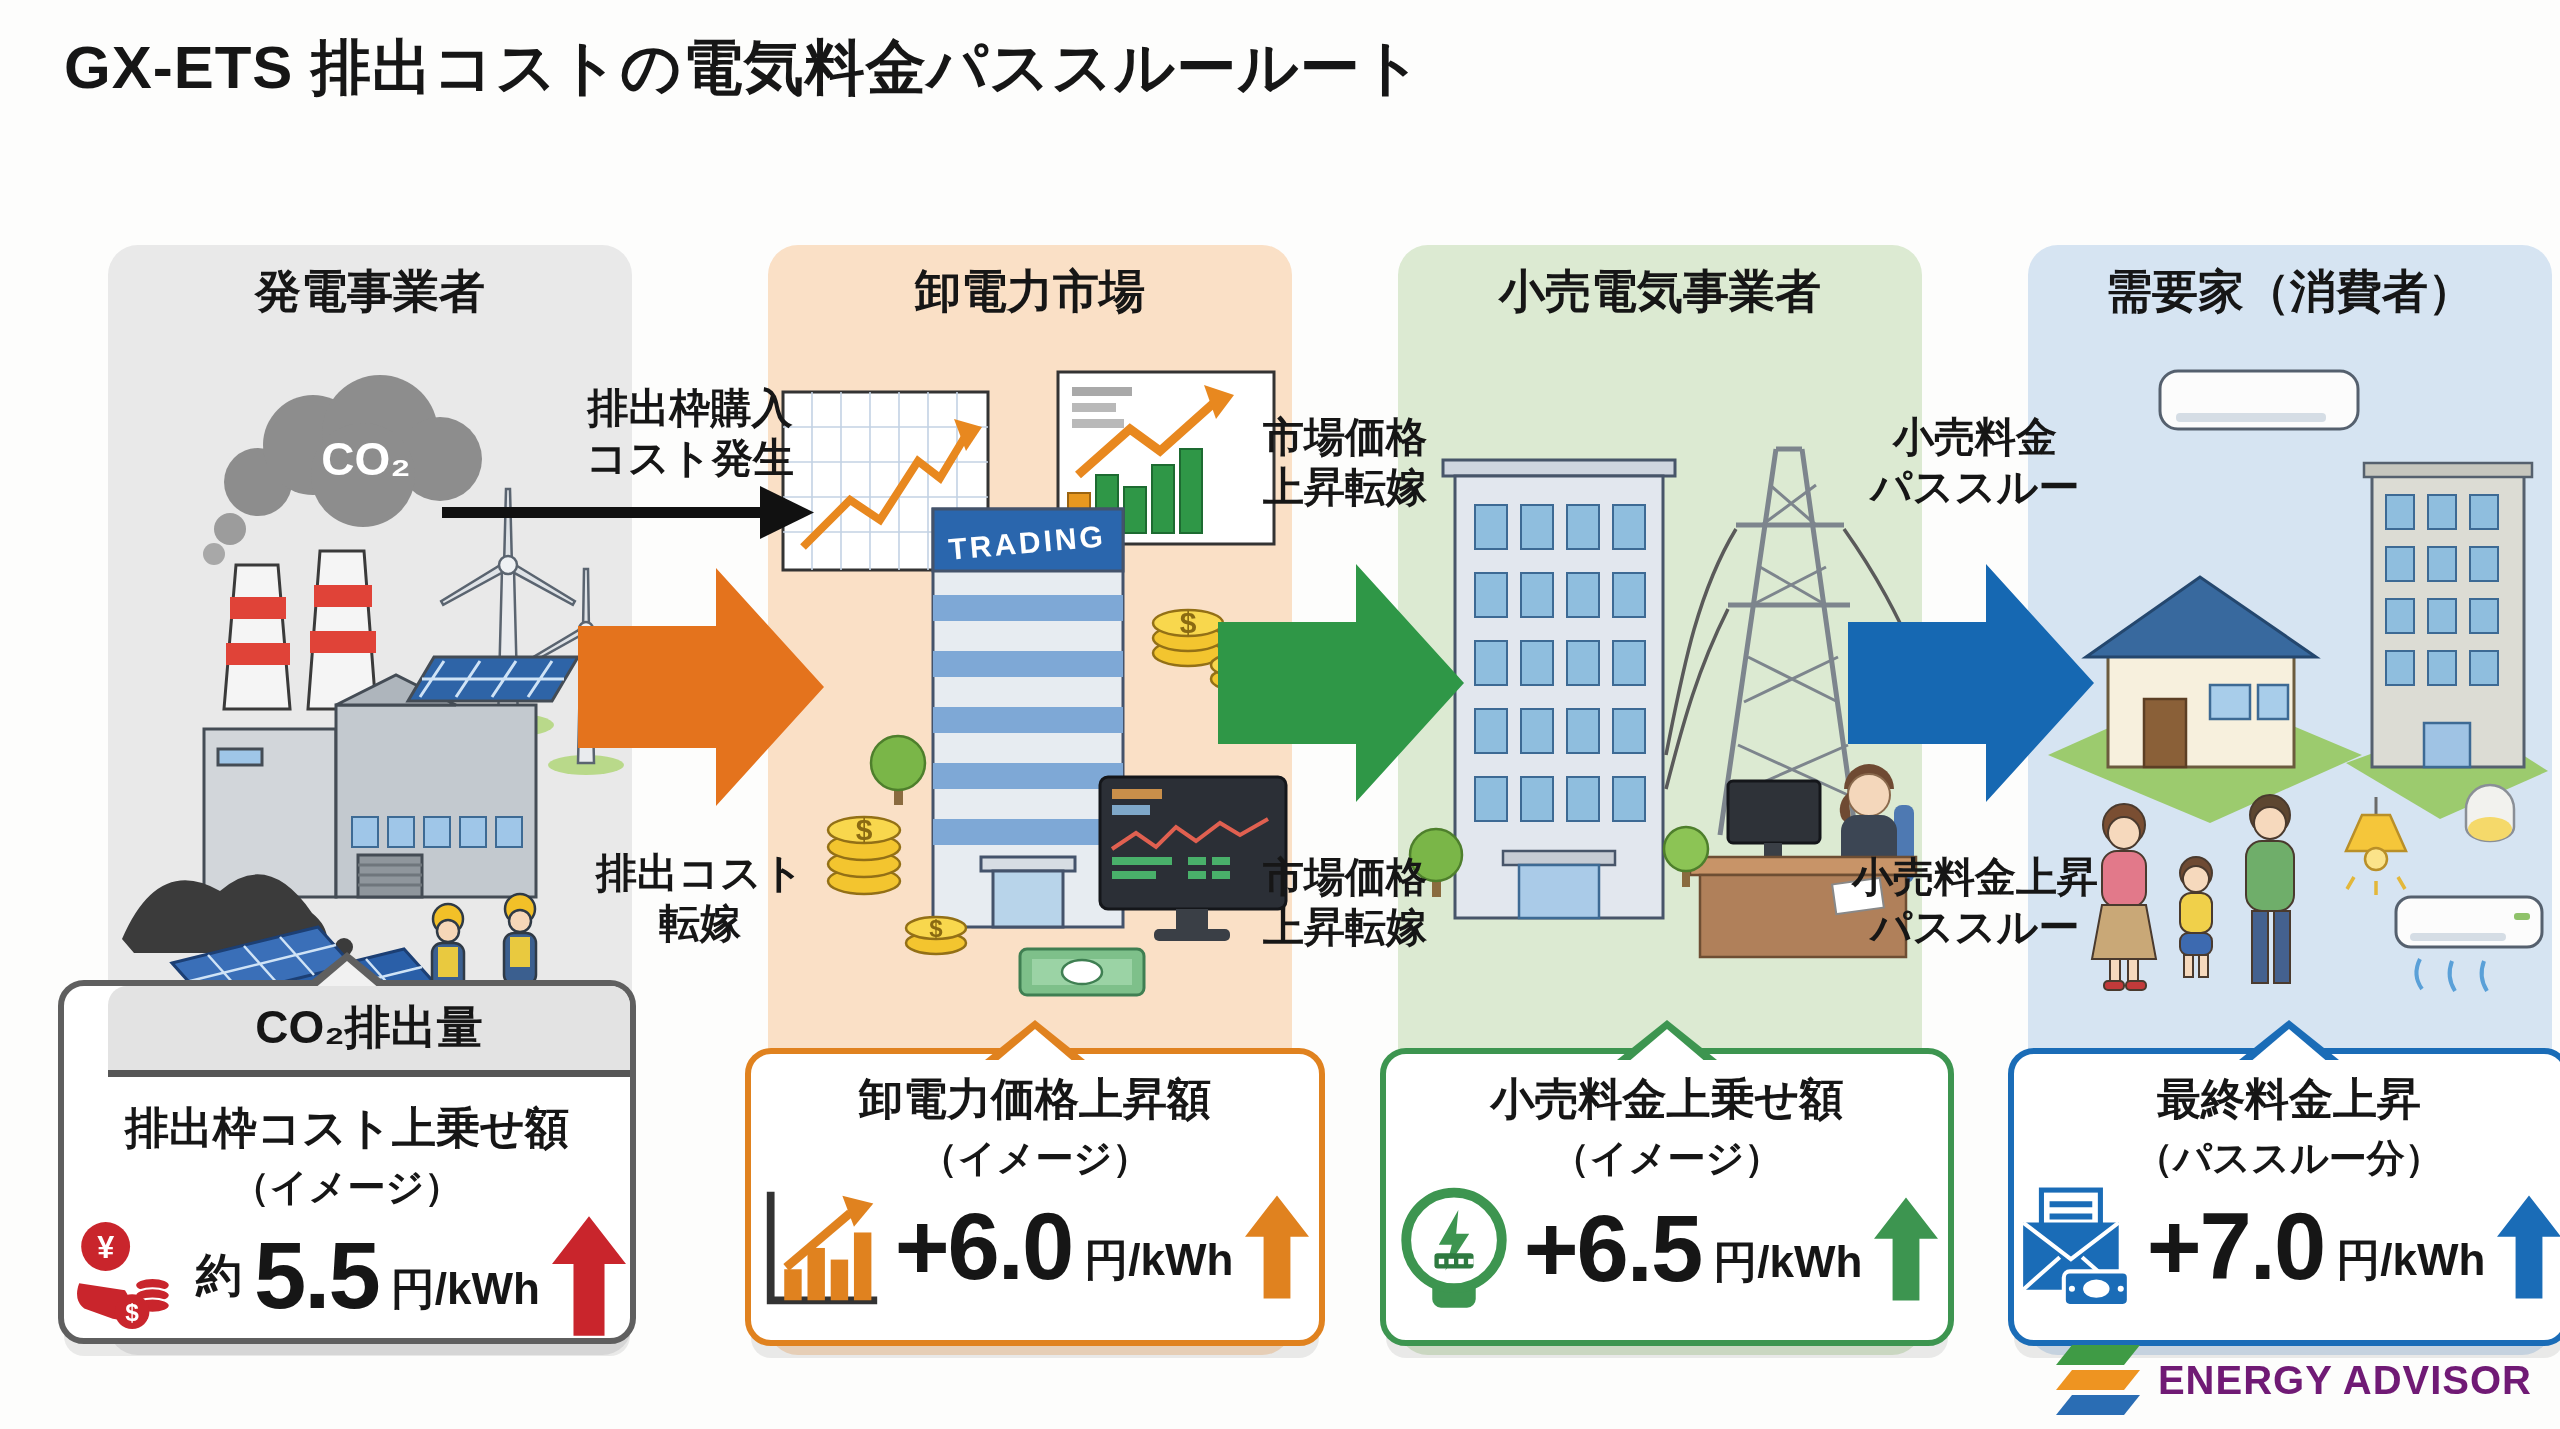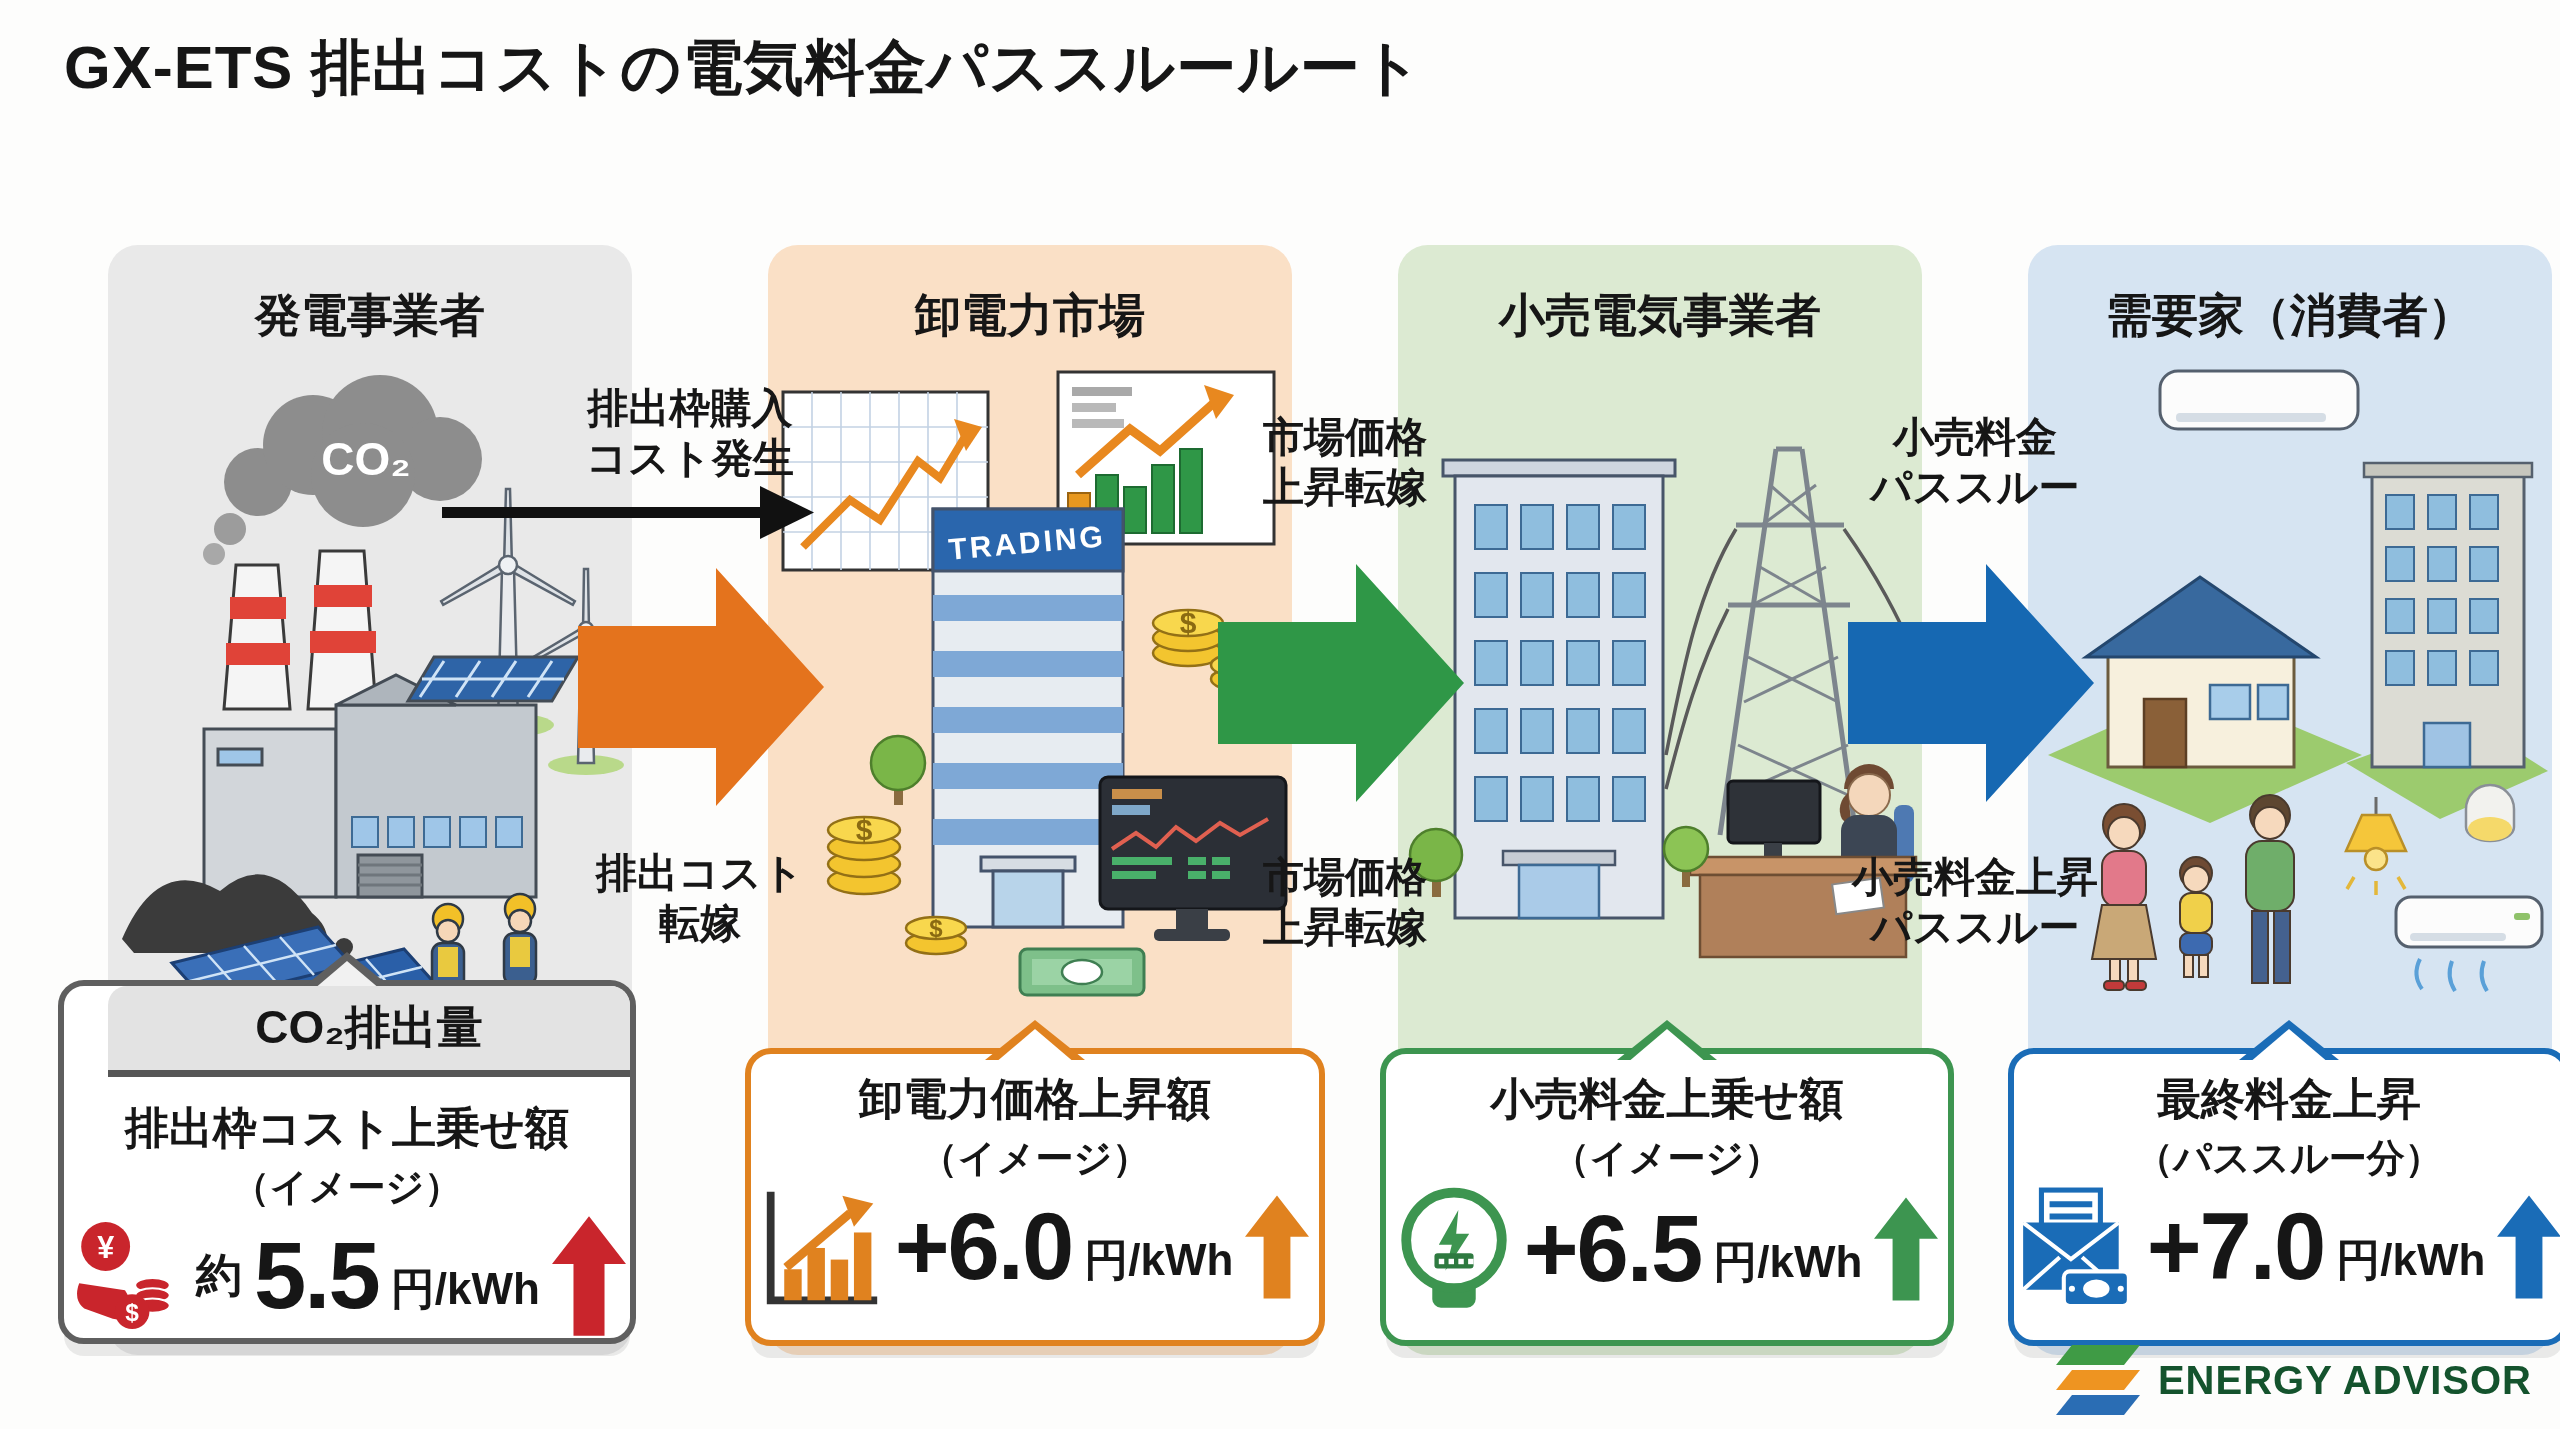--- a/index.html
+++ b/index.html
@@ -11,21 +11,21 @@
   html,body{margin:0;padding:0;background:#ffffff;}
   .canvas{position:relative;width:2560px;height:1429px;background:#fdfdfc;overflow:hidden;
     font-family:"Liberation Sans","DejaVu Sans",sans-serif;color:var(--ink);}
   .page-title{position:absolute;left:64px;top:28px;font-size:60px;font-weight:800;letter-spacing:1px;}
 
   .col{position:absolute;top:245px;height:1110px;width:524px;border-radius:30px;}
   .col1{left:108px;background:var(--col1-bg);}
   .col2{left:768px;background:var(--col2-bg);}
   .col3{left:1398px;background:var(--col3-bg);}
   .col4{left:2028px;background:var(--col4-bg);}
-  .col-header{margin-top:40px;text-align:center;font-size:46px;font-weight:800;}
+  .col-header{margin-top:16px;text-align:center;font-size:46px;font-weight:800;}
   .illus{position:absolute;left:0;top:112px;width:524px;height:670px;}
 
   .flow-label{position:absolute;width:360px;text-align:center;font-size:41px;font-weight:800;
     line-height:1.22;white-space:pre-line;z-index:4;}
   .f1t{left:510px;top:386px;font-family:Liberation Mono, monospace;}
   .f1b{left:520px;top:848px;}
   .f2t{left:1165px;top:412px;}
   .f2b{left:1165px;top:852px;}
   .f3t{left:1795px;top:412px;}
   .f3b{left:1795px;top:852px;}
@@ -57,21 +57,21 @@
   .c1 .callout-title{margin-top:22px;}
   .callout-sub{text-align:center;font-size:38px;font-weight:700;margin-top:4px;}
   .value-row{display:flex;align-items:center;justify-content:center;gap:12px;margin-top:2px;}
   .prefix{font-size:46px;font-weight:800;}
   .value{font-size:94px;font-weight:700;letter-spacing:-2px;line-height:1.05;}
   .unit{font-size:44px;font-weight:800;margin-top:26px;}
   .up1 polygon{fill:var(--accent1);} .up2 polygon{fill:var(--accent2);}
   .up3 polygon{fill:var(--accent3);} .up4 polygon{fill:var(--accent4);}
 
   .logo{position:absolute;right:28px;bottom:12px;display:flex;align-items:center;gap:18px;z-index:6;}
-  .logo-text{font-size:40px;font-weight:600;color:#14532d;letter-spacing:1px;}
+  .logo-text{font-size:40px;font-weight:600;color:#701a75;letter-spacing:1px;}
 
   .svg-co2{fill:#fff;font-size:46px;font-weight:800;text-anchor:middle;}
   .svg-trading{fill:#fff;font-size:30px;font-weight:700;letter-spacing:3px;text-anchor:middle;}
   .svg-coin{fill:#8a6a12;font-size:30px;font-weight:800;text-anchor:middle;}
   .svg-coin-sm{fill:#8a6a12;font-size:24px;font-weight:800;text-anchor:middle;}
   .svg-sym-white{fill:#fff;font-size:30px;font-weight:800;text-anchor:middle;}
   .svg-sym-white-sm{fill:#fff;font-size:24px;font-weight:800;text-anchor:middle;}
 </style>
 </head>
 <body>

